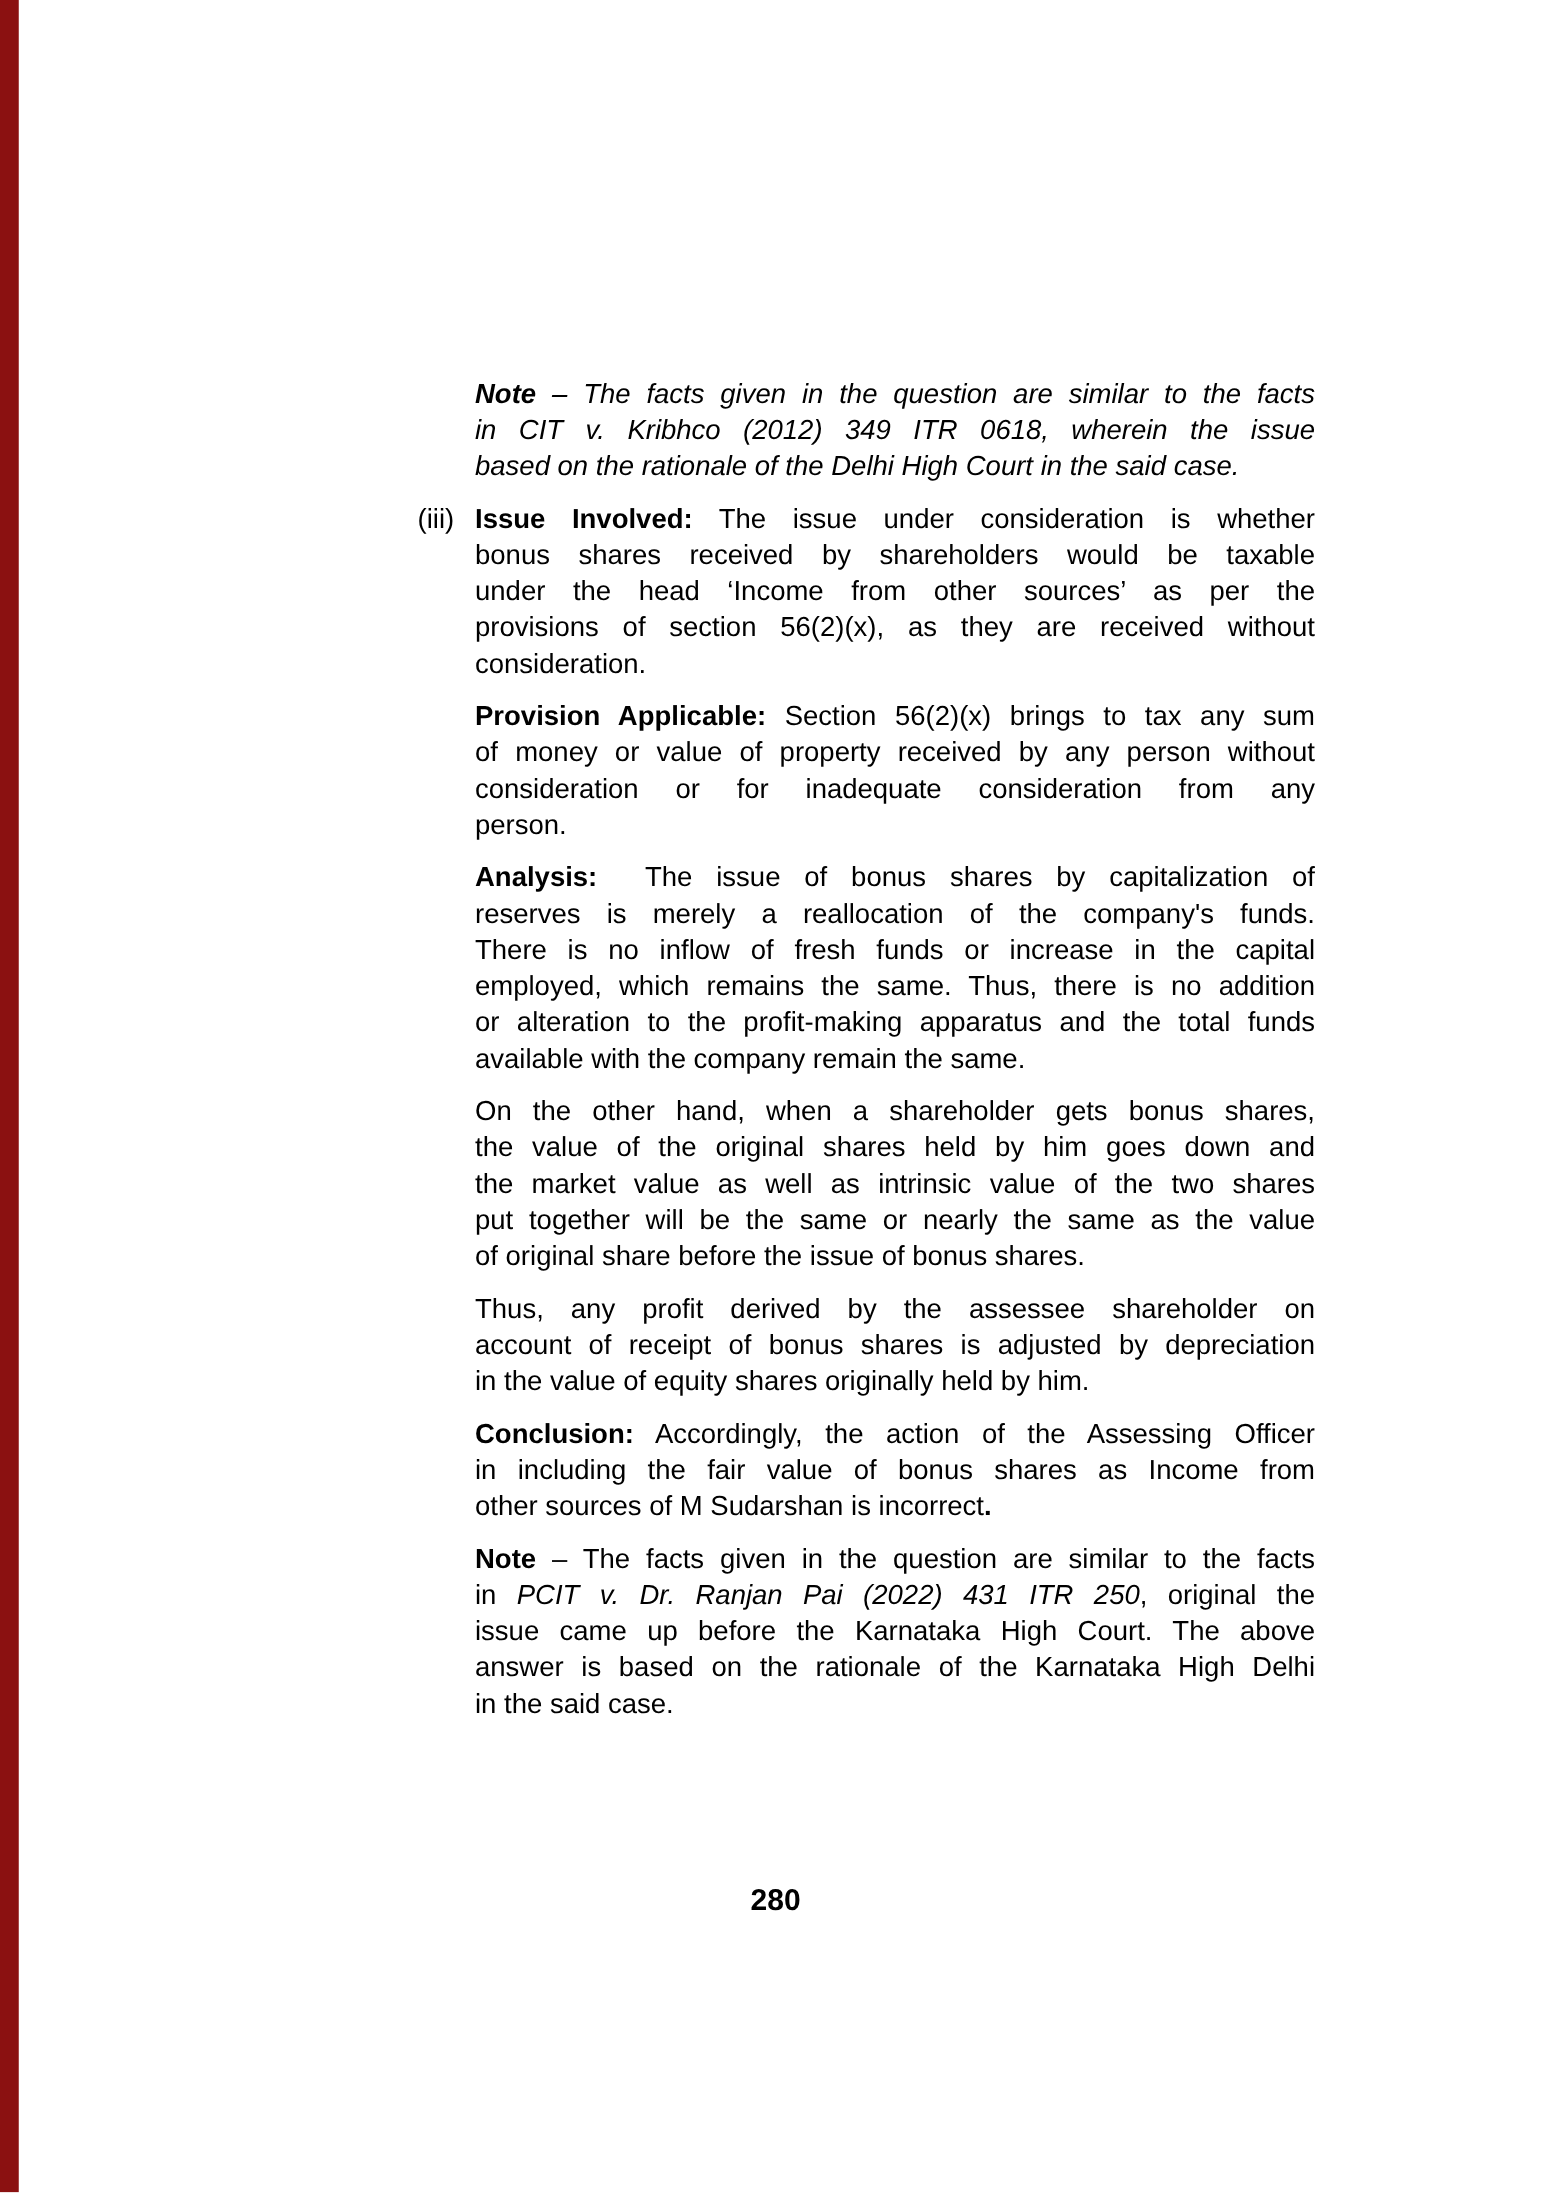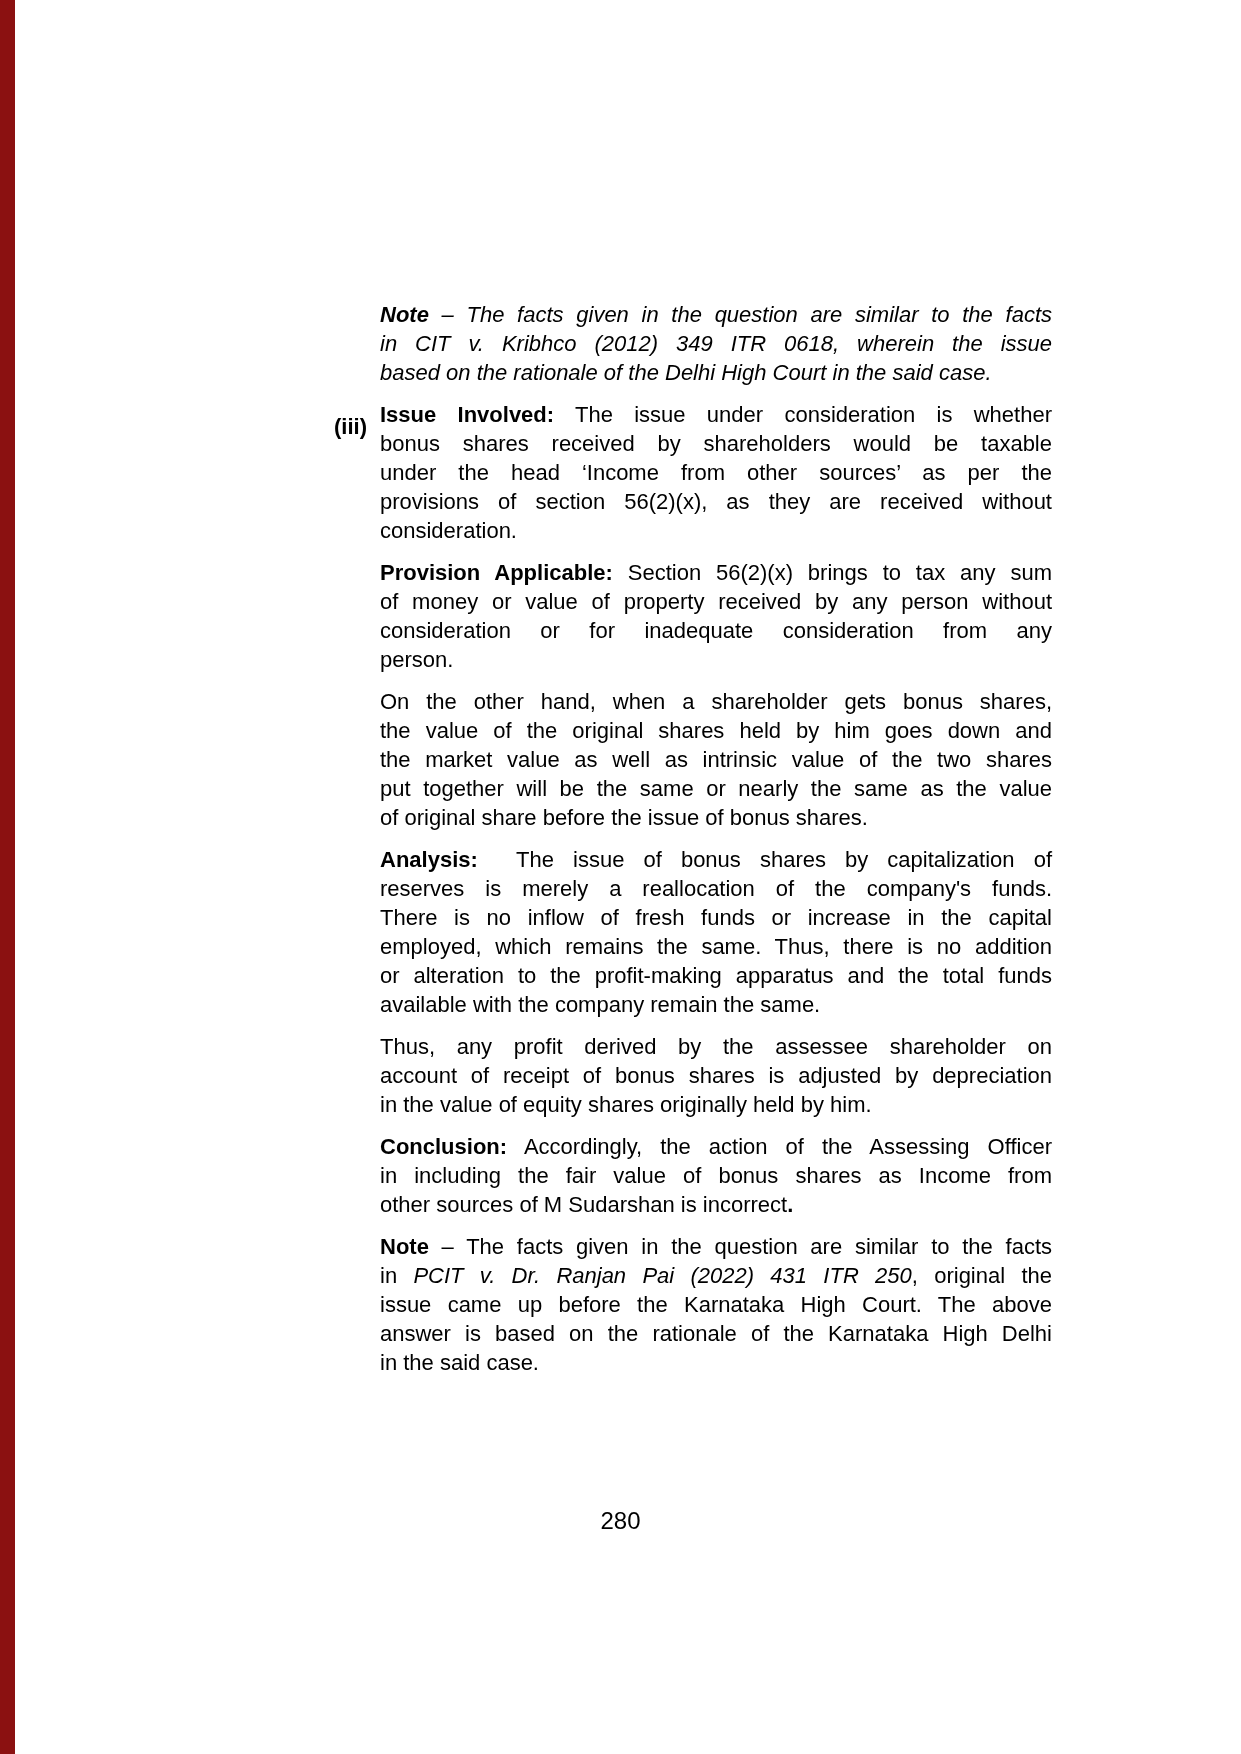--- a/index.html
+++ b/index.html
@@ -25,38 +25,38 @@
     top: 300px;
     width: 672px;
     font-size: 22px;
     line-height: 29px;
   }
   .para { position: relative; margin: 0 0 13px 0; }
   .para:last-child { margin-bottom: 0; }
   .label {
     position: absolute;
     left: -46px;
-    top: 12px;
-    font-weight: bold;
+    top: 0;
+    font-weight: normal;
   }
   .line {
     text-align: justify;
     text-align-last: justify;
     white-space: nowrap;
   }
   .line.last { text-align-last: left; }
   .b { font-weight: bold; }
   .i { font-style: italic; }
   .page-number {
     position: absolute;
     left: 0;
     top: 1506px;
     width: 100%;
     text-align: center;
-    font-weight: normal;
+    font-weight: bold;
     font-size: 24px;
     line-height: 30px;
   }
 </style>
 </head>
 <body>
 
 <div class="page">
   <div class="edge-bar" style="background: rgb(139, 17, 17);"></div>
   <main class="content" id="paragraphs">
@@ -73,33 +73,33 @@
         <div class="line"><span>provisions of section 56(2)(x), as they are received without</span></div>
         <div class="line last"><span>consideration.</span></div>
       </div>
       <div class="para">
         <div class="line"><span class="b">Provision Applicable:</span><span> Section 56(2)(x) brings to tax any sum</span></div>
         <div class="line"><span>of money or value of property received by any person without</span></div>
         <div class="line"><span>consideration or for inadequate consideration from any</span></div>
         <div class="line last"><span>person.</span></div>
       </div>
       <div class="para">
-        <div class="line"><span>On the other hand, when a shareholder gets bonus shares,</span></div>
-        <div class="line"><span>the value of the original shares held by him goes down and</span></div>
-        <div class="line"><span>the market value as well as intrinsic value of the two shares</span></div>
-        <div class="line"><span>put together will be the same or nearly the same as the value</span></div>
-        <div class="line last"><span>of original share before the issue of bonus shares.</span></div>
-      </div>
-      <div class="para">
         <div class="line"><span class="b">Analysis:</span><span> &nbsp;The issue of bonus shares by capitalization of</span></div>
         <div class="line"><span>reserves is merely a reallocation of the company's funds.</span></div>
         <div class="line"><span>There is no inflow of fresh funds or increase in the capital</span></div>
         <div class="line"><span>employed, which remains the same. Thus, there is no addition</span></div>
         <div class="line"><span>or alteration to the profit-making apparatus and the total funds</span></div>
         <div class="line last"><span>available with the company remain the same.</span></div>
+      </div>
+      <div class="para">
+        <div class="line"><span>On the other hand, when a shareholder gets bonus shares,</span></div>
+        <div class="line"><span>the value of the original shares held by him goes down and</span></div>
+        <div class="line"><span>the market value as well as intrinsic value of the two shares</span></div>
+        <div class="line"><span>put together will be the same or nearly the same as the value</span></div>
+        <div class="line last"><span>of original share before the issue of bonus shares.</span></div>
       </div>
       <div class="para">
         <div class="line"><span>Thus, any profit derived by the assessee shareholder on</span></div>
         <div class="line"><span>account of receipt of bonus shares is adjusted by depreciation</span></div>
         <div class="line last"><span>in the value of equity shares originally held by him.</span></div>
       </div>
       <div class="para">
         <div class="line"><span class="b">Conclusion:</span><span> Accordingly, the action of the Assessing Officer</span></div>
         <div class="line"><span>in including the fair value of bonus shares as Income from</span></div>
         <div class="line last"><span>other sources of M Sudarshan is incorrect</span><span class="b">.</span></div>

